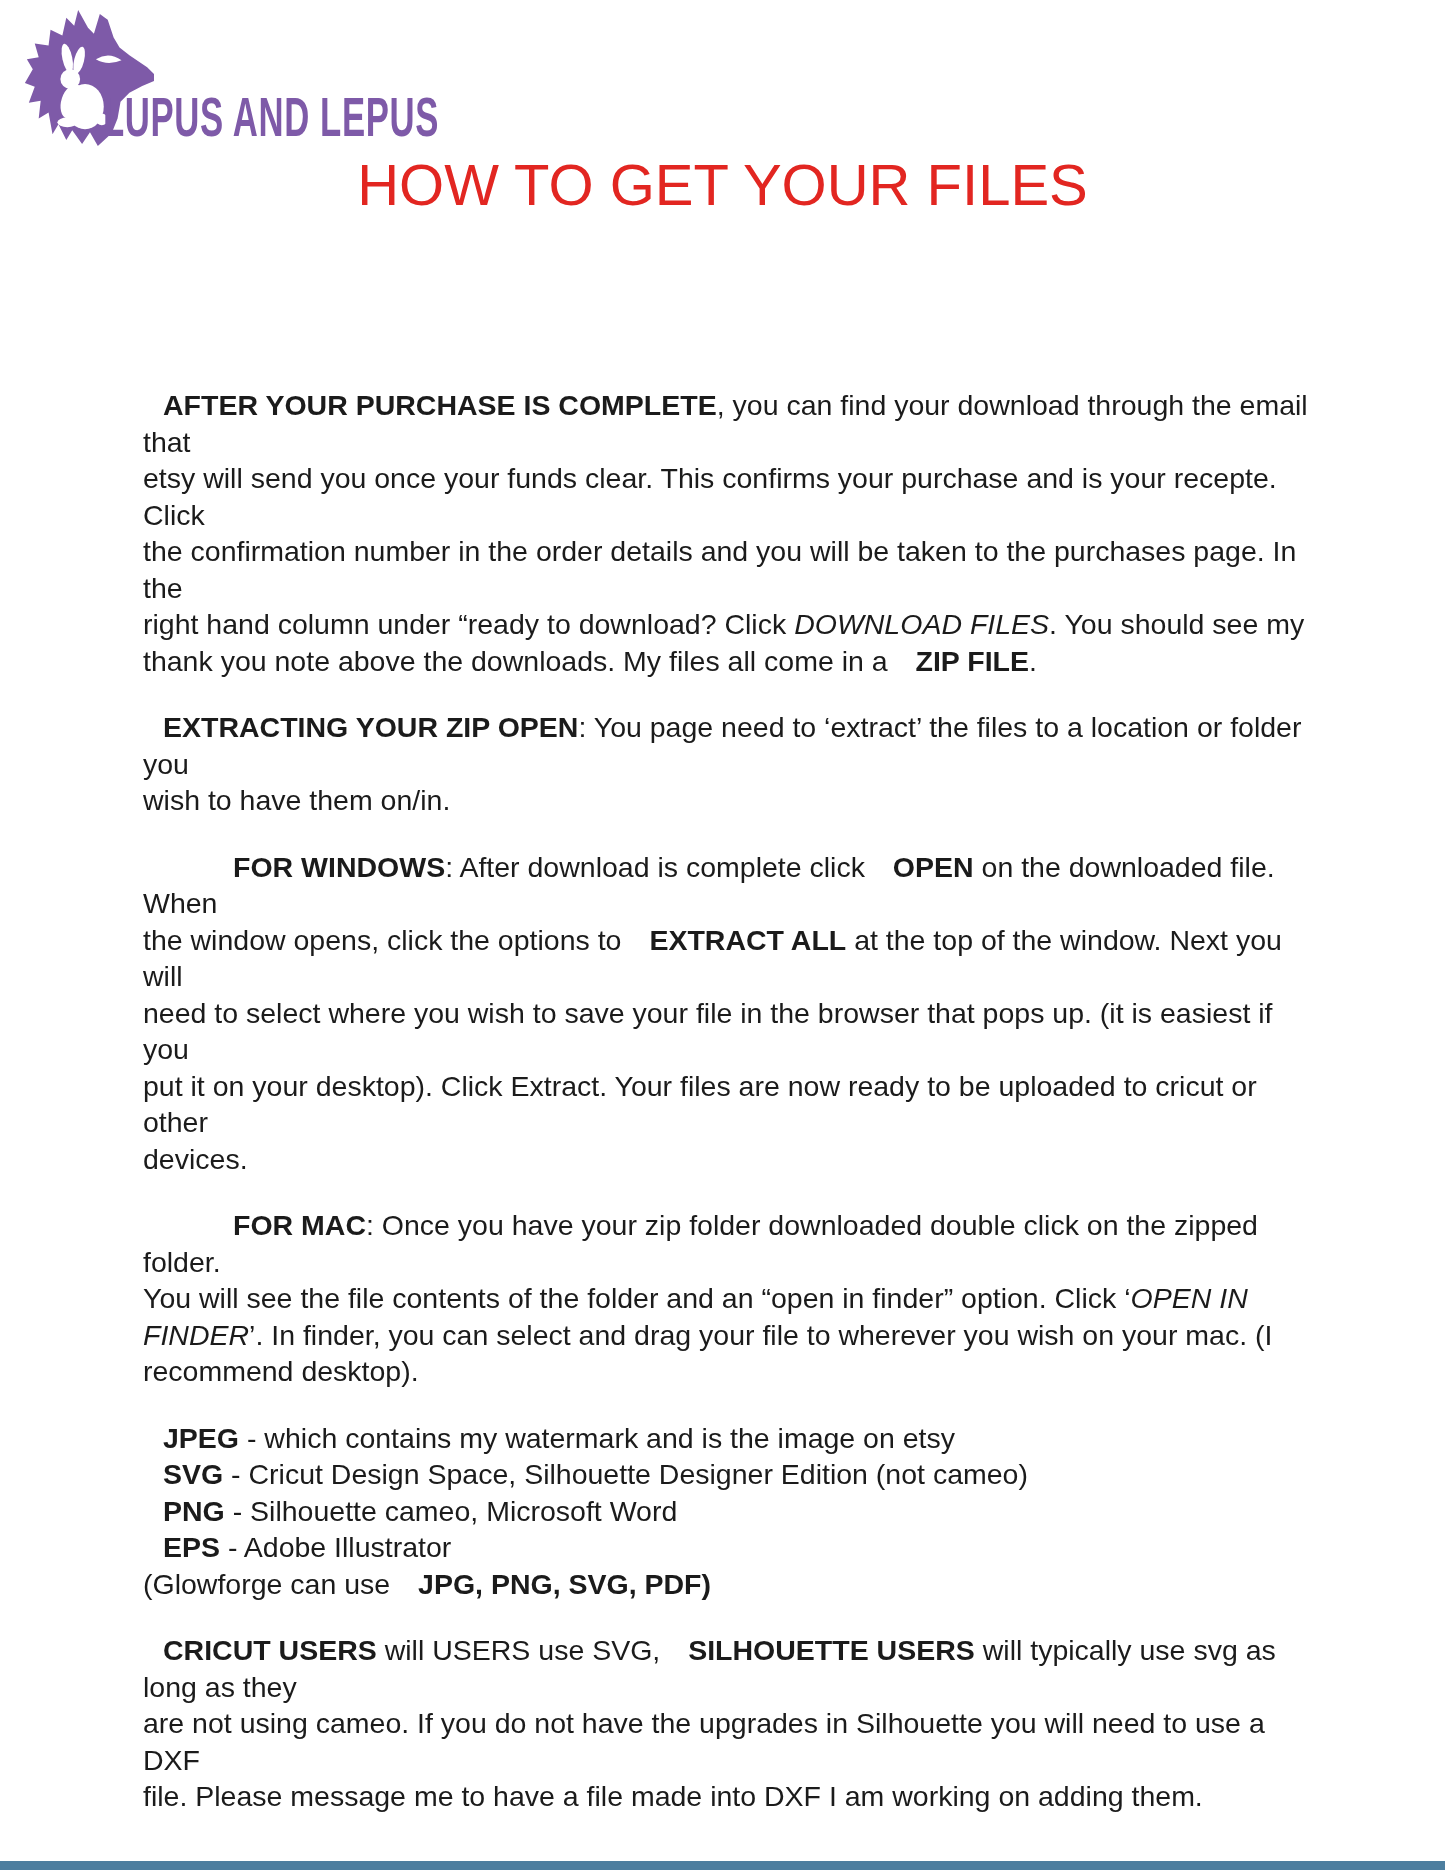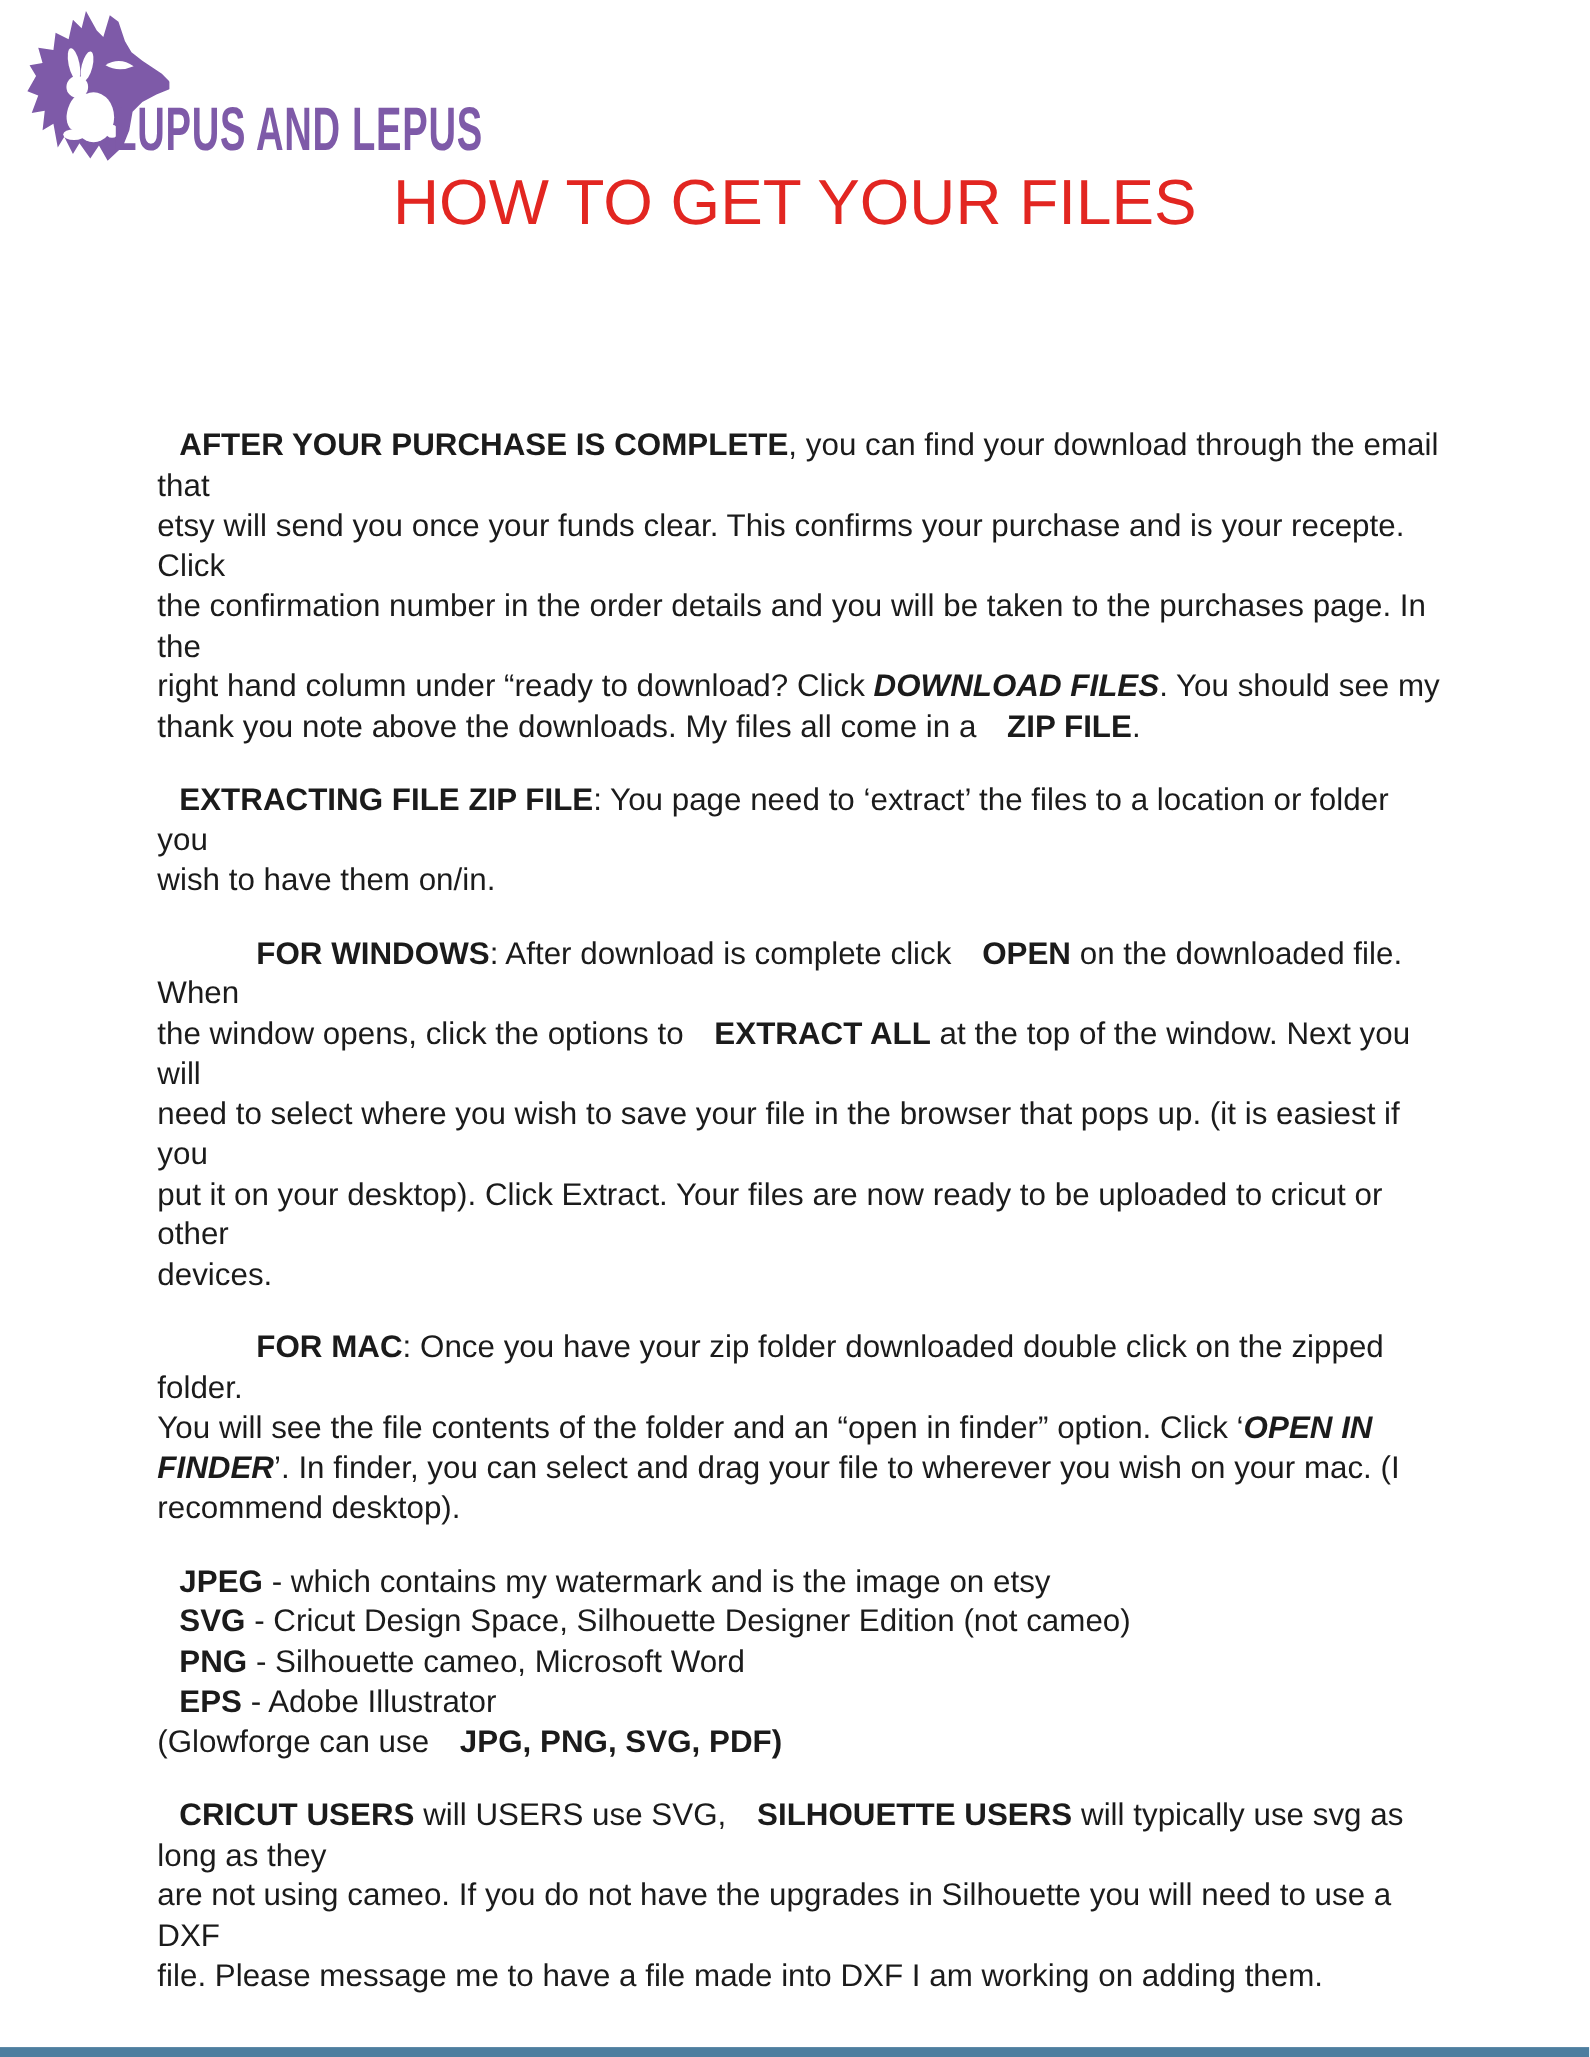--- a/index.html
+++ b/index.html
@@ -16,21 +16,21 @@
     position:absolute;top:146px;left:0;width:100%;text-align:center;
     font-size:58px;line-height:77px;font-weight:400;
   }
   .body-content{
     position:absolute;top:387px;left:143px;width:1170px;
     font-size:28.5px;line-height:36.5px;color:#1b1b1b;
   }
   .para{margin:0 0 30px 0;}
   .para.indent{text-indent:70px;}
   .b{font-weight:700;margin-left:20px;}
-  .bi{font-weight:700;font-style:italic;}
+  .bi{font-weight:400;font-style:italic;}
   .notice{
     margin-top:60px;text-align:center;font-weight:700;
     font-size:29.5px;line-height:37px;
   }
   .bottom-bar{position:absolute;left:0;bottom:0;width:100%;height:9px;}
 </style>
 </head>
 <body>
 
 <div class="page">
@@ -55,21 +55,21 @@
 
   <div class="brand-text" style="color: rgb(126, 90, 168);">LUPUS AND LEPUS</div>
 
   <div class="title" style="color: rgb(226, 38, 33);">
     <div>HOW TO GET YOUR FILES</div>
   </div>
 
   <div class="body-content" style="color: rgb(27, 27, 27);">
 
     <p class="para"><span class="b">AFTER YOUR PURCHASE IS COMPLETE</span><span>, you can find your download through the email that</span><br><span>etsy will send you once your funds clear. This confirms your purchase and is your recepte. Click</span><br><span>the confirmation number in the order details and you will be taken to the purchases page. In the</span><br><span>right hand column under “ready to download? Click </span><span class="bi">DOWNLOAD FILES</span><span>. You should see my</span><br><span>thank you note above the downloads. My files all come in a </span><span class="b">ZIP FILE</span><span>.</span></p>
-      <p class="para"><span class="b">EXTRACTING FILE ZIP FILE</span><span>: You page need to ‘extract’ the files to a location or folder you</span><br><span>wish to have them on/in.</span></p>
+      <p class="para"><span class="b">EXTRACTING YOUR ZIP OPEN</span><span>: You page need to ‘extract’ the files to a location or folder you</span><br><span>wish to have them on/in.</span></p>
       <p class="para indent"><span class="b">FOR WINDOWS</span><span>: After download is complete click </span><span class="b">OPEN</span><span> on the downloaded file. When</span><br><span>the window opens, click the options to </span><span class="b">EXTRACT ALL</span><span> at the top of the window. Next you will</span><br><span>need to select where you wish to save your file in the browser that pops up. (it is easiest if you</span><br><span>put it on your desktop). Click Extract. Your files are now ready to be uploaded to cricut or other</span><br><span>devices.</span></p>
       <p class="para indent"><span class="b">FOR MAC</span><span>: Once you have your zip folder downloaded double click on the zipped folder.</span><br><span>You will see the file contents of the folder and an “open in finder” option. Click ‘</span><span class="bi">OPEN IN</span><br><span class="bi">FINDER</span><span>’. In finder, you can select and drag your file to wherever you wish on your mac. (I</span><br><span>recommend desktop).</span></p>
       <p class="para"><span class="b">JPEG</span><span> - which contains my watermark and is the image on etsy</span><br><span class="b">SVG</span><span> - Cricut Design Space, Silhouette Designer Edition (not cameo)</span><br><span class="b">PNG</span><span> - Silhouette cameo, Microsoft Word</span><br><span class="b">EPS</span><span> - Adobe Illustrator</span><br><span>(Glowforge can use </span><span class="b">JPG, PNG, SVG, PDF)</span></p>
       <p class="para"><span class="b">CRICUT USERS</span><span> will USERS use SVG, </span><span class="b">SILHOUETTE USERS</span><span> will typically use svg as long as they</span><br><span>are not using cameo. If you do not have the upgrades in Silhouette you will need to use a DXF</span><br><span>file. Please message me to have a file made into DXF I am working on adding them.</span></p>
       <div class="notice" style="color: rgb(225, 29, 38);"><br><br></div>
   </div>
 
   <div class="bottom-bar" style="background: rgb(77, 126, 159);"></div>
 
 </div>

